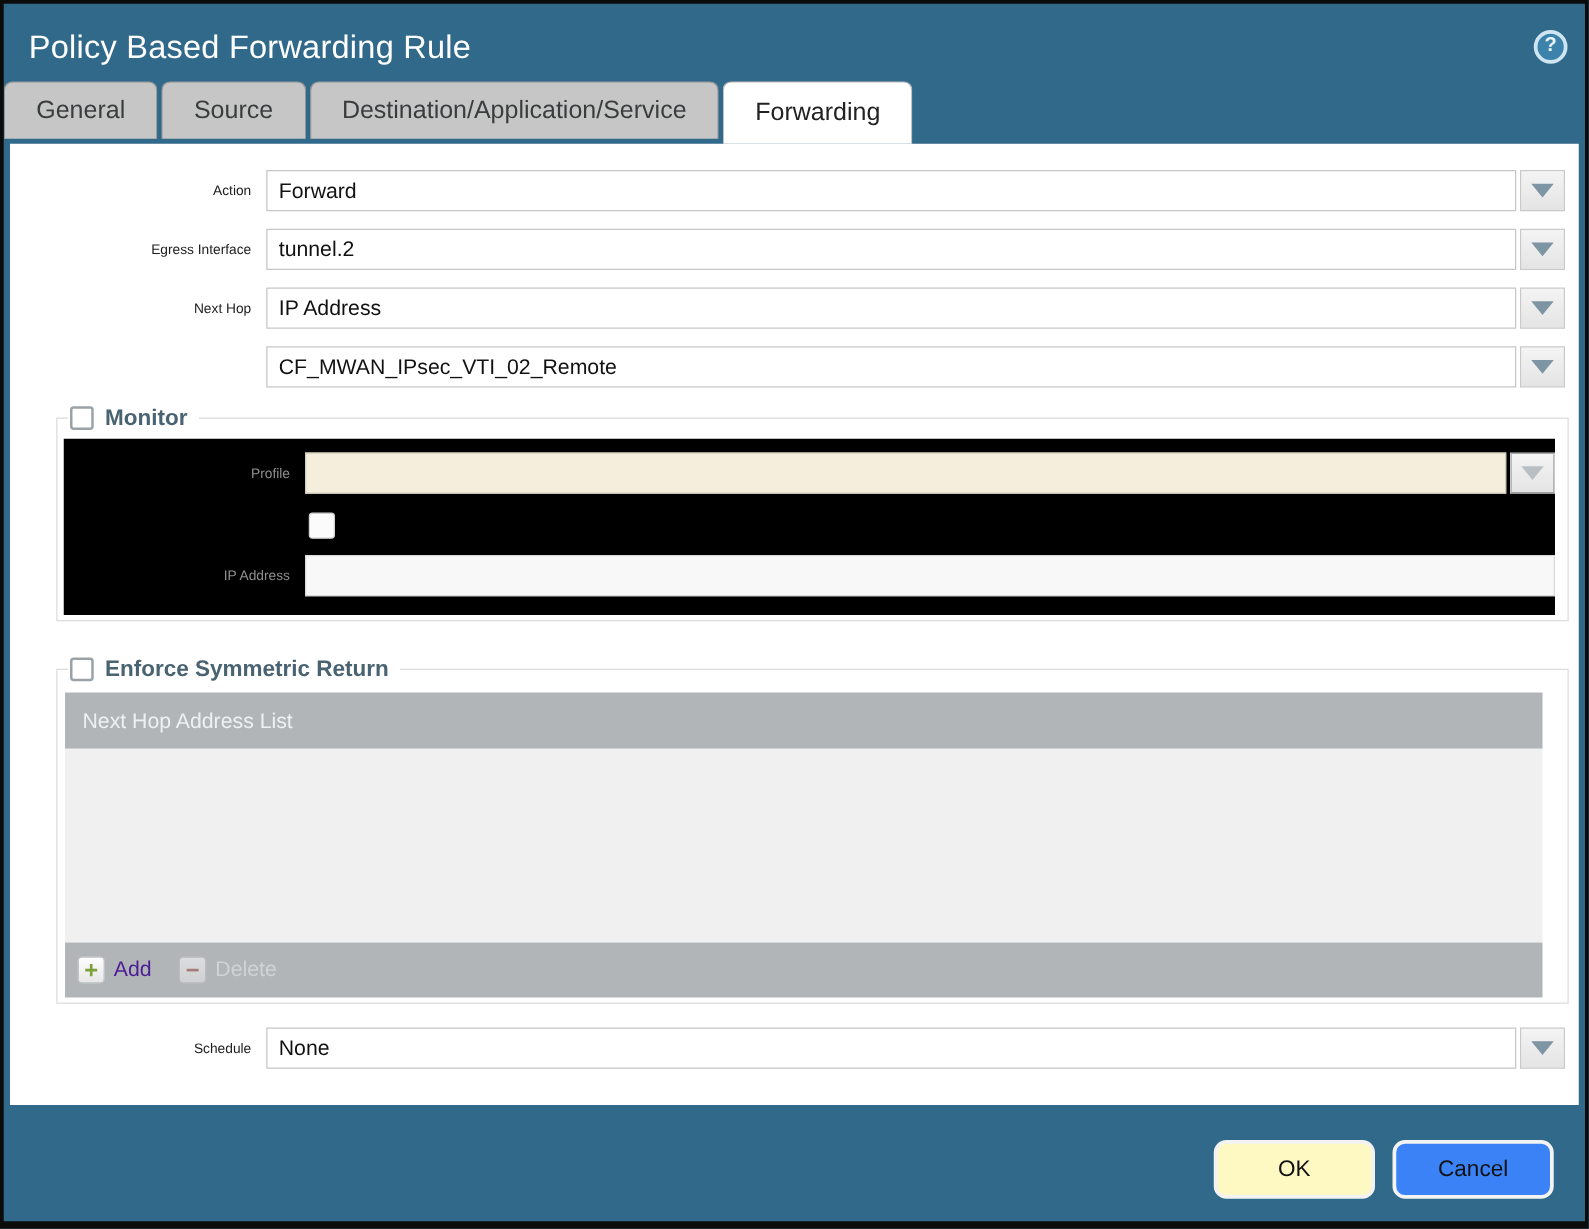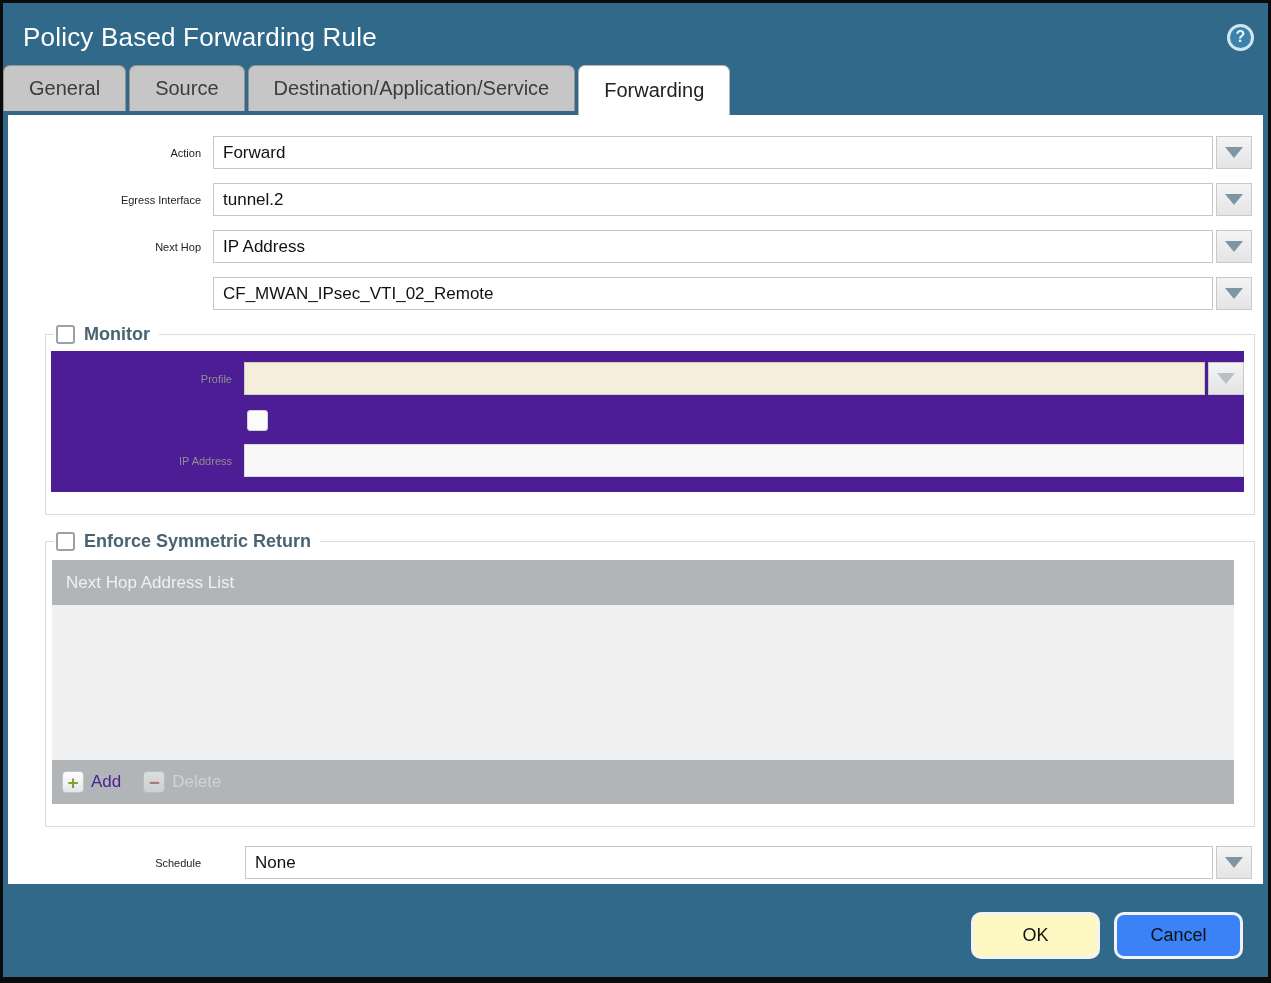--- a/index.html
+++ b/index.html
@@ -85,34 +85,34 @@
     border-left: 9px solid transparent;
     border-right: 9px solid transparent;
     border-top: 11px solid #7e95a3;
   }
   .arr.disabled { border-top-color: #b9c0c5; }
 
   
   fieldset {
     border: 1px solid #dcdcdc;
     margin: 4px 0 0 27px;
-    padding: 6px 10px 22px 5px;
+    padding: 6px 10px 4px 5px;
   }
   legend {
     display: flex; align-items: center; gap: 9px;
     margin-left: 3px; padding: 0 9px 0 2px;
     font-size: 18px; font-weight: bold; color: #4a6372;
   }
   .cb {
     width: 19px; height: 19px; background: #fff;
     border: 2px solid #9aa2a8; border-radius: 3px;
     display: inline-block; cursor: pointer; flex: none;
   }
 
-  .panel { background: #4c1d95; padding: 11px 0 15px 0; }
+  .panel { background: #000000; padding: 11px 0 15px 0; }
   .panel .form-row { margin-bottom: 0; }
   .panel .form-label { width: 193px; color: #8f8f8f; }
   .panel .combo { margin-right: 0; }
   .field-disabled {
     flex: 1; height: 33px;
     border: 1px solid #d2cdbd; background: #f5eedd;
   }
   .input-disabled {
     flex: 1; height: 33px; margin-right: 0;
     border: 1px solid #dadada; background: #f8f8f8;
@@ -144,21 +144,21 @@
     border: 1px solid #c2c5c7;
     display: flex; align-items: center; justify-content: center;
     font-size: 19px; font-weight: bold; line-height: 1;
   }
   .tool-ico.plus { color: #7da23c; }
   .tool-ico.minus { color: #9e4a45; opacity: .55; }
   .tool-btn .t-label { font-size: 17px; color: #4c1d95; }
   .tool-btn.disabled { cursor: default; }
   .tool-btn.disabled .t-label { color: #ced3d5; }
 
-  .schedule-row { margin-top: 19px; gap: 32px; }
+  .schedule-row { margin-top: 19px; }
 
   
   .footer {
     height: 96px;
     display: flex; align-items: center; justify-content: flex-end;
     gap: 14px; padding: 6px 25px 0 0;
   }
   .btn {
     min-width: 129px; height: 47px;
     border-radius: 10px; border: 3px solid #f3f3f3;
@@ -245,21 +245,21 @@
         <div class="cb-row">
           <span class="cb disabled"></span>
         </div>
         <div class="form-row">
           <div class="form-label">IP Address</div>
           <div class="input-disabled"></div>
         </div>
       </div>
     </fieldset>
 
-    <fieldset class="esr" style="margin-top:16px;">
+    <fieldset class="esr" style="margin-top:28px;">
       <legend>
         <span class="cb"></span>
         <span>Enforce Symmetric Return</span>
       </legend>
       <div class="nh-table">
         <div class="nh-header">Next Hop Address List</div>
         <div class="nh-body"></div>
         <div class="nh-footer">
           <div class="tool-btn">
             <span class="tool-ico plus">+</span>

